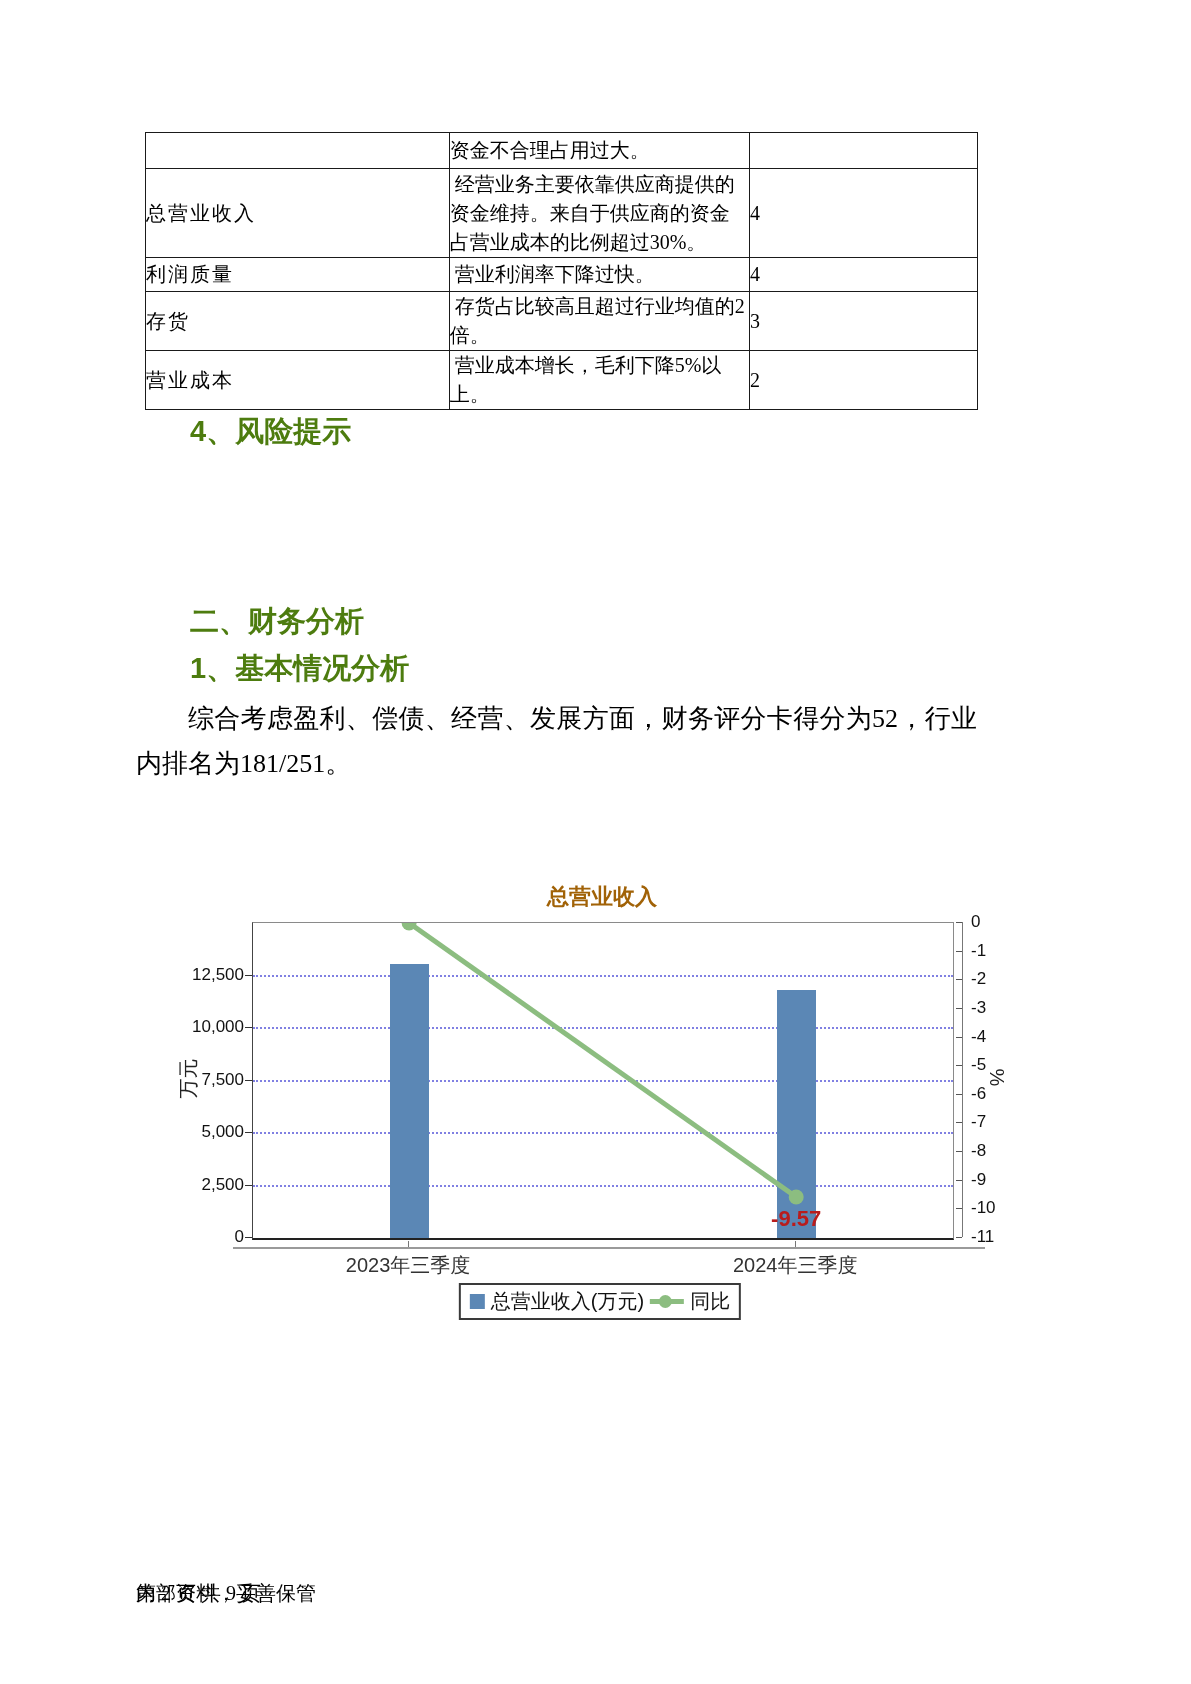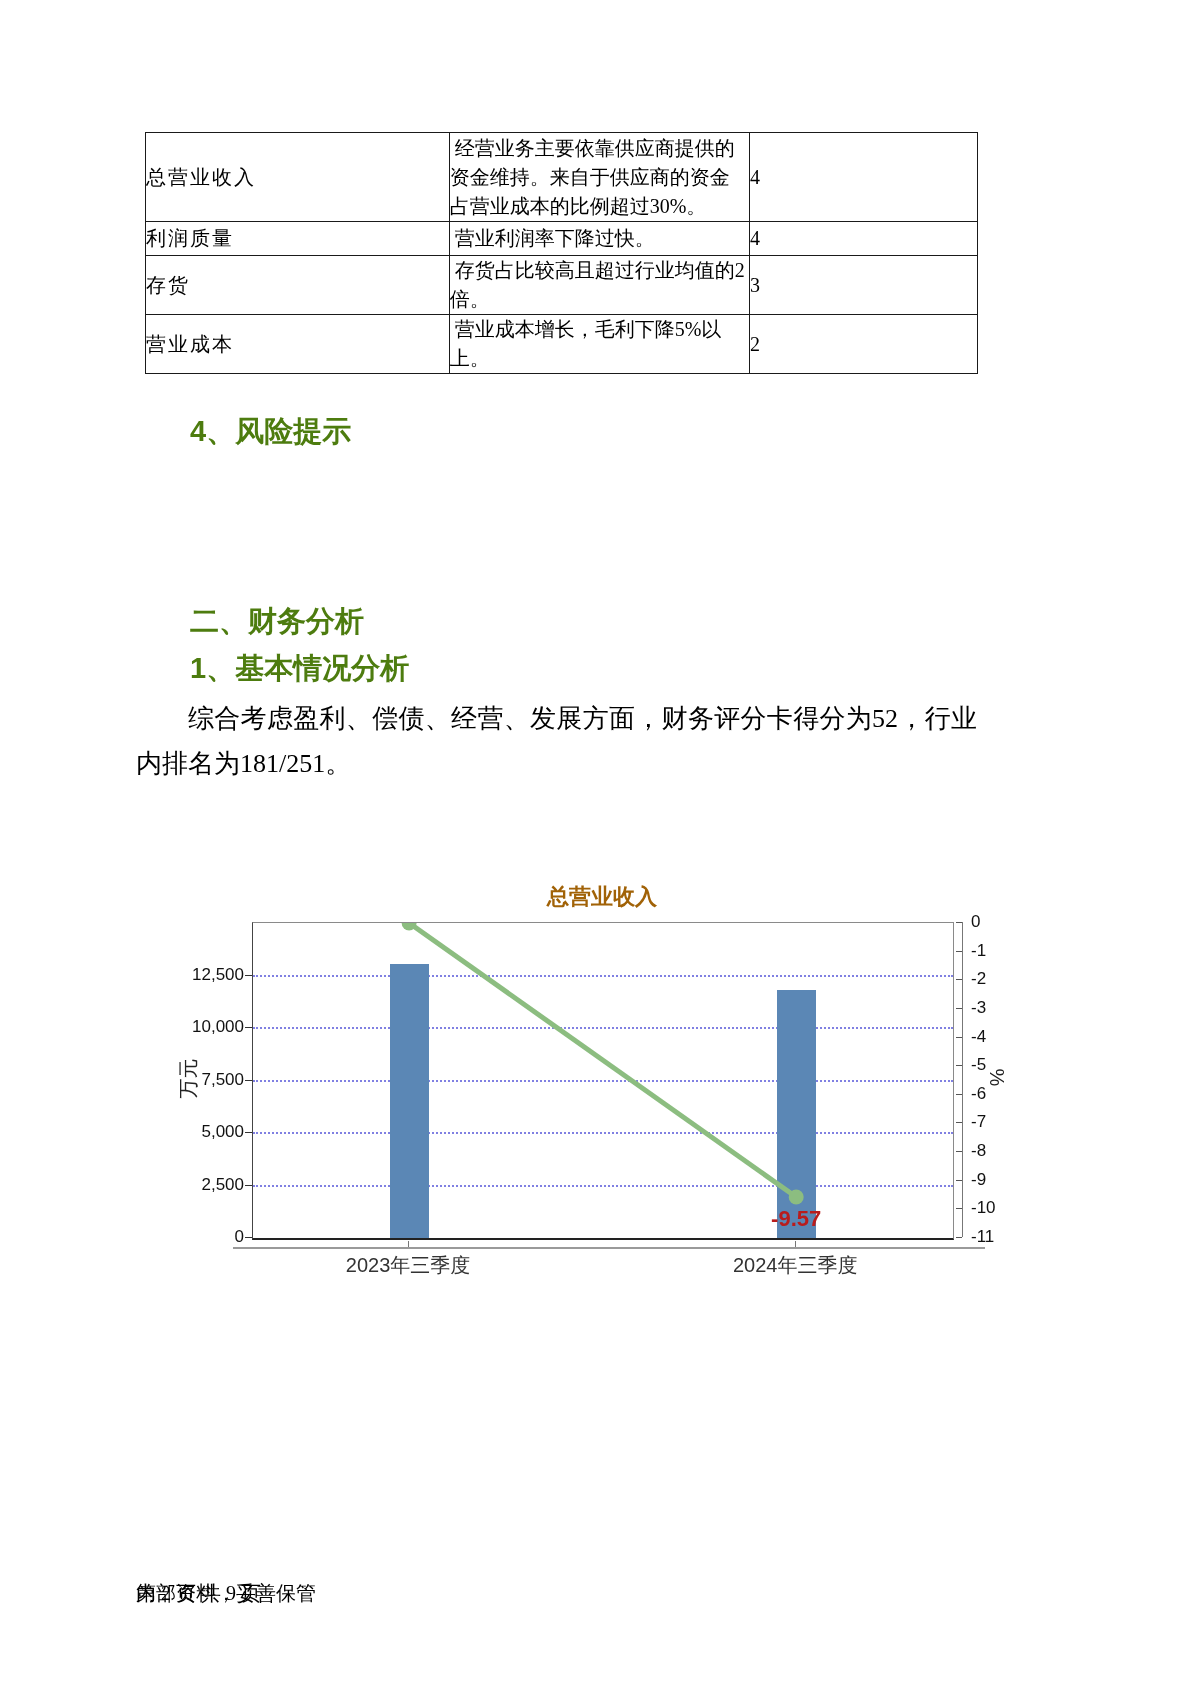--- a/index.html
+++ b/index.html
@@ -58,20 +58,25 @@
 
 <div class="page">
 
   <table class="risk-table">
     <colgroup>
         <col style="width:36.5%">
         <col style="width:36.1%">
         <col style="width:27.4%">
       </colgroup>
     <tbody>
+      <tr class="r1">
+        <td class="c1"></td>
+        <td class="c2">资金不合理占用过大。</td>
+        <td class="c3"></td>
+      </tr>
       <tr class="r2">
         <td class="c1">总营业收入</td>
         <td class="c2">&nbsp;经营业务主要依靠供应商提供的资金维持。来自于供应商的资金占营业成本的比例超过30%。</td>
         <td class="c3">4</td>
       </tr>
       <tr class="r3">
         <td class="c1">利润质量</td>
         <td class="c2">&nbsp;营业利润率下降过快。</td>
         <td class="c3">4</td>
       </tr>
@@ -149,18 +154,26 @@
         <div class="rtick-mark" style="left: 796px; top: 359px;"></div>
         <div class="rtick-label" style="left: 811px; top: 349px;">-11</div>
         <div class="xaxis" style="left: 73px; top: 369px; width: 752px;"></div>
         <div class="xtick" style="left: 248.1px; top: 363px;"></div>
         <div class="cat-label" style="left: 248.1px; top: 374px;">2023年三季度</div>
         <div class="xtick" style="left: 635.2px; top: 363px;"></div>
         <div class="cat-label" style="left: 635.2px; top: 374px;">2024年三季度</div>
       </div>
     <div class="axis-unit" style="left:-12px;top:187px;width:80px;transform:rotate(-90deg);">万元</div>
     <div class="axis-unit" style="left:821px;top:188px;width:30px;transform:rotate(90deg);">%</div>
+    <div class="legend">
+      <span class="legend-swatch" id="legend-swatch-bar" style="background: rgb(91, 135, 181);"></span>
+      <span class="legend-label">总营业收入(万元)</span>
+      <span class="legend-line" id="legend-line" style="background: rgb(140, 189, 128);">
+          <span class="dot" id="legend-dot" style="background: rgb(140, 189, 128);"></span>
+        </span>
+      <span class="legend-label">同比</span>
+    </div>
   </div>
 
   <div class="footer-left">内部资料，妥善保管</div>
   <div class="footer-right">第 2 页  共 9 页</div>
 
 </div>
 
 </body></html>

